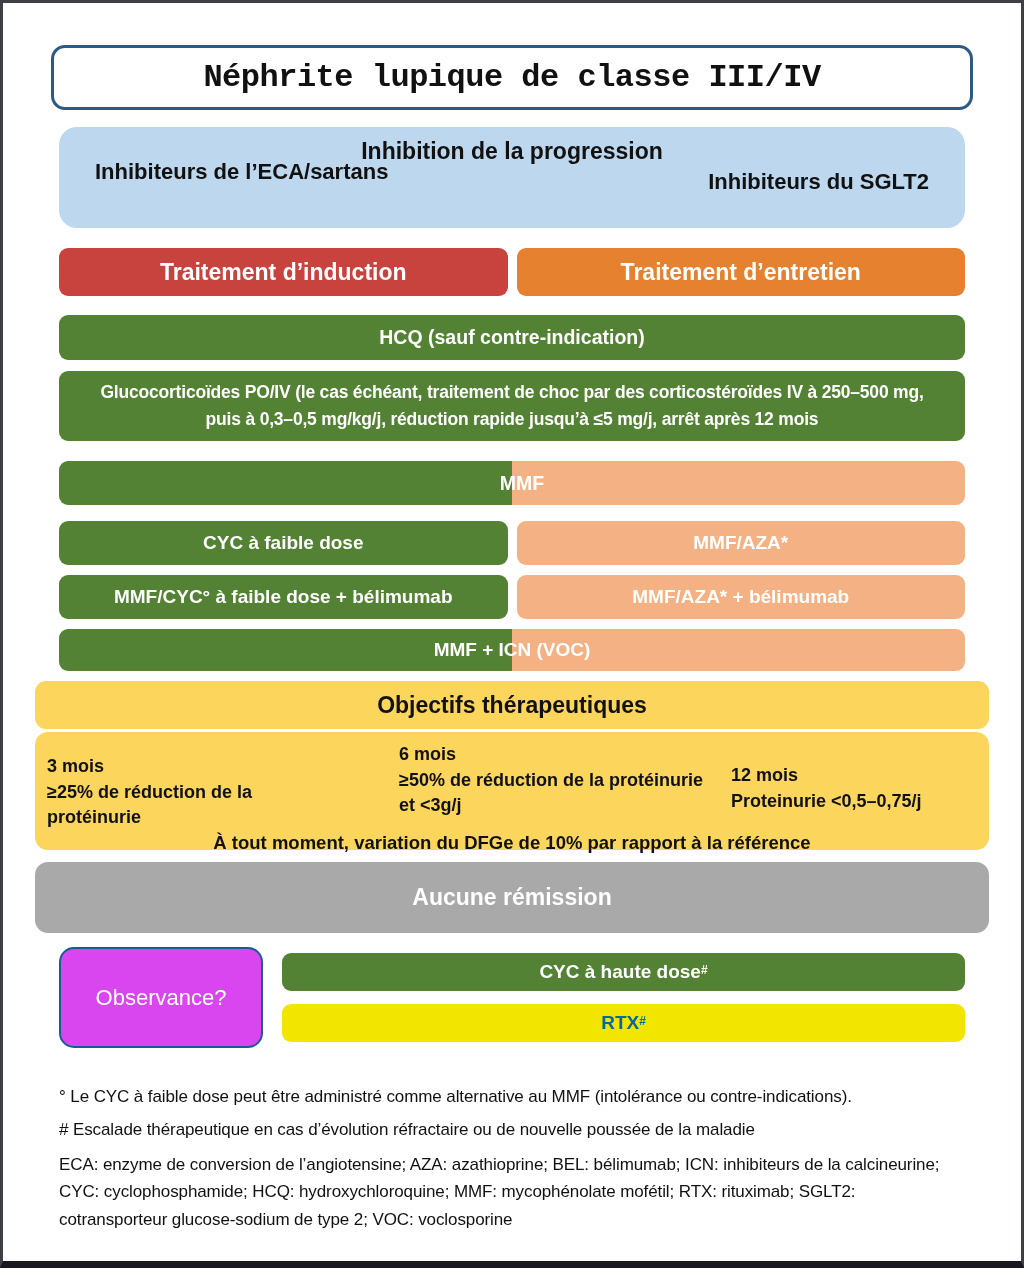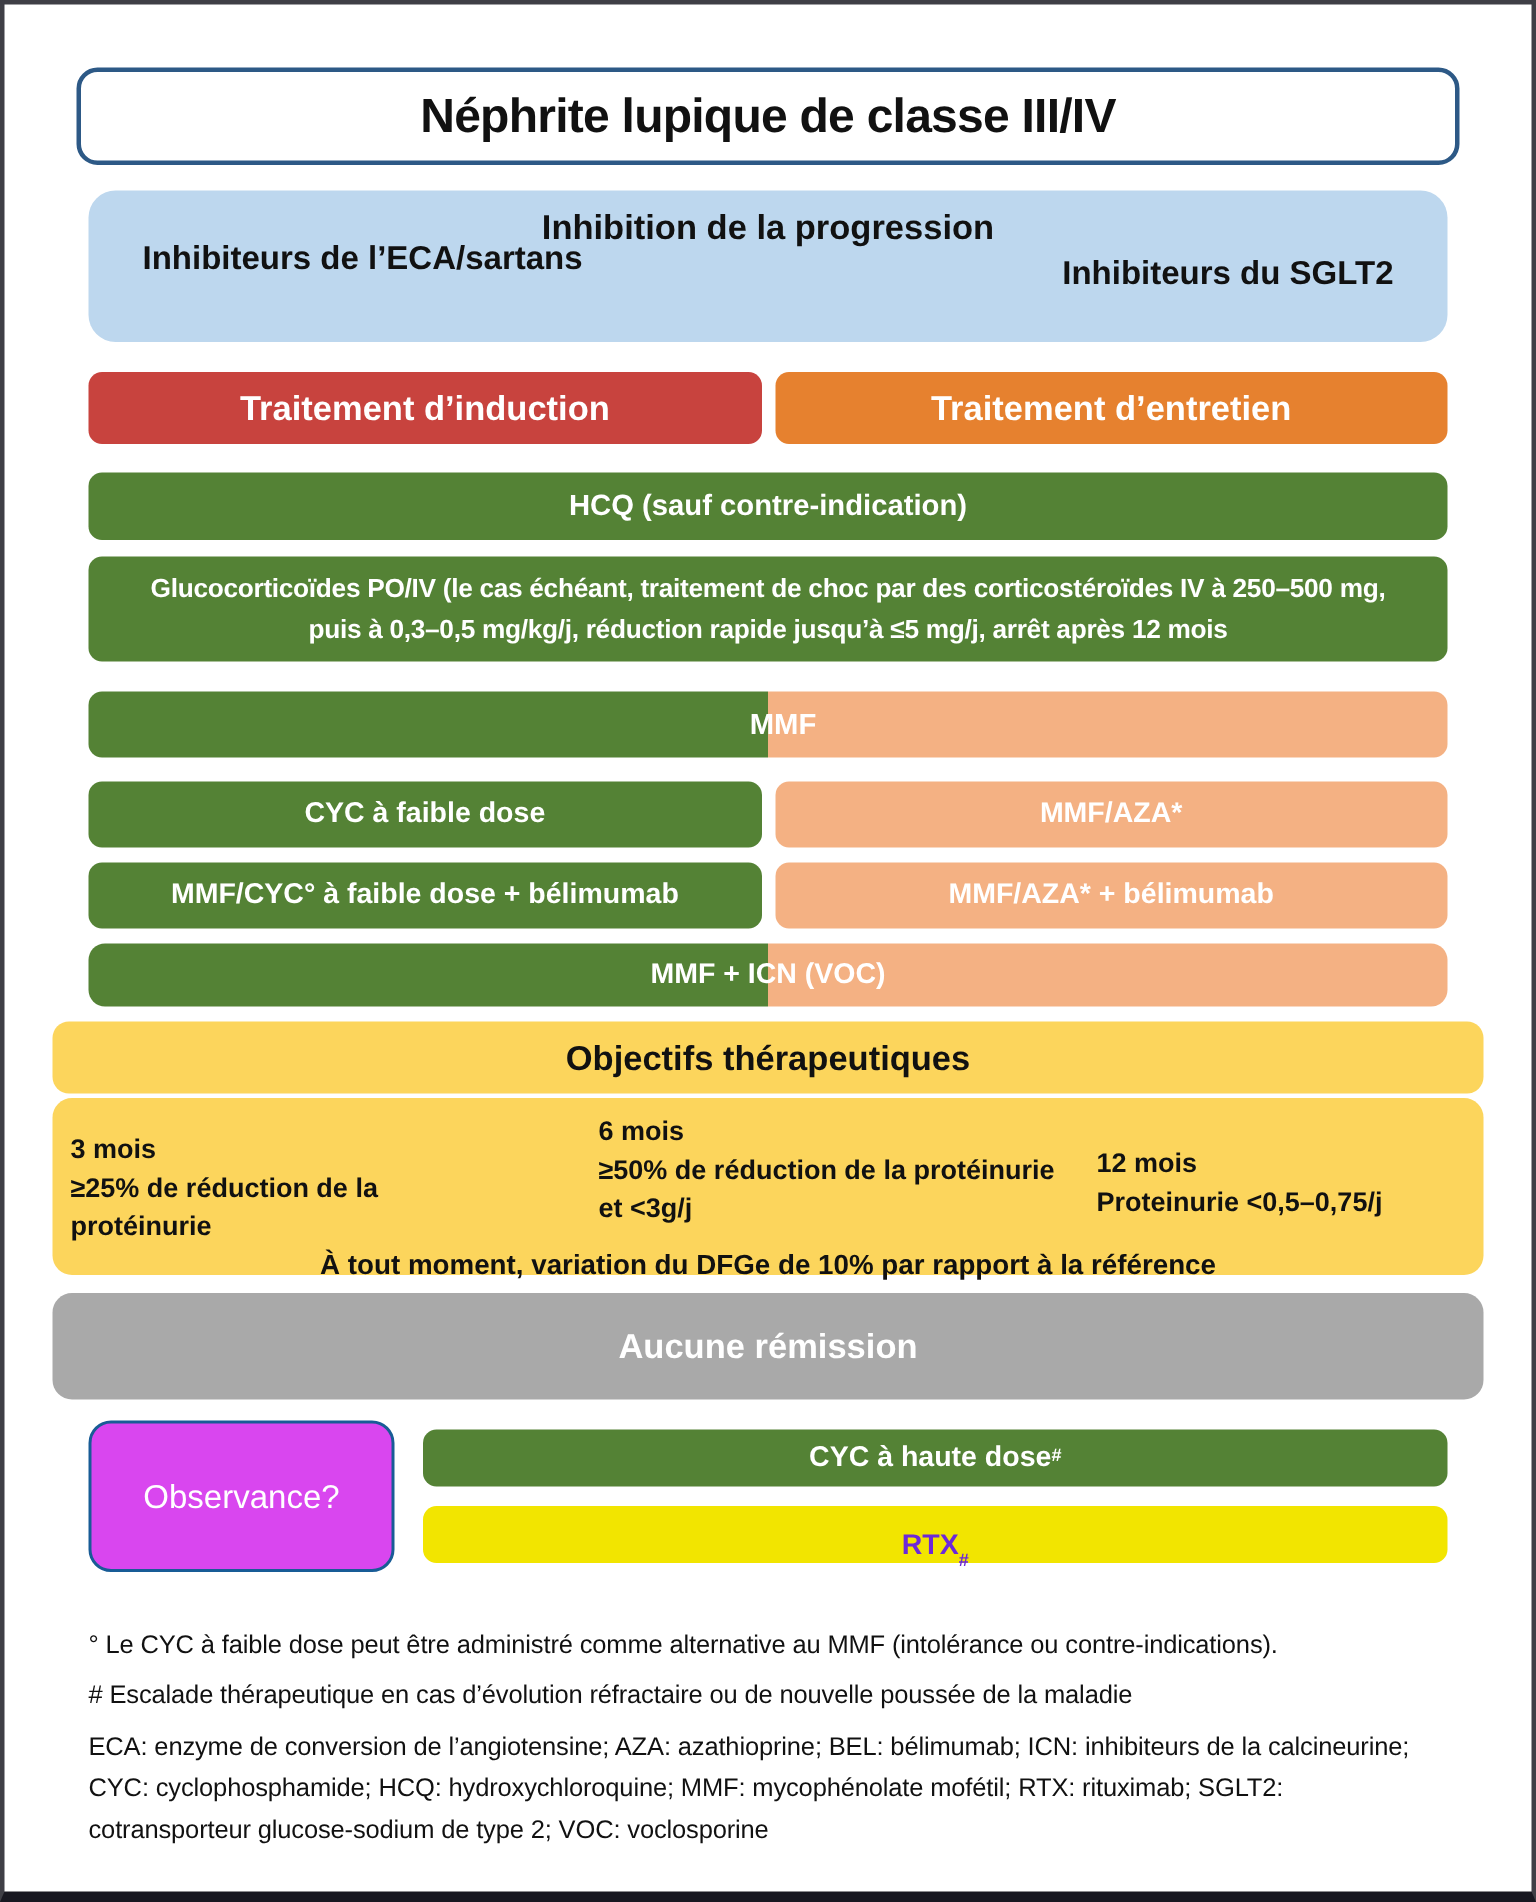--- a/index.html
+++ b/index.html
@@ -17,20 +17,21 @@
   
   .title-box {
     margin: 0 -8px 17px -8px;
     height: 59px;
     border: 3px solid #2d5986;
     border-radius: 14px;
     background: #ffffff;
     display: flex; align-items: center; justify-content: center;
     font-size: 32px; font-weight: bold; color: #111;
     letter-spacing: -0.5px;
+    font-family: Liberation Mono, monospace;
   }
   
   .prog-box {
     height: 101px;
     background: #bdd7ee;
     border-radius: 18px;
     margin-bottom: 20px;
     box-sizing: border-box;
     padding-top: 11px;
   }
@@ -58,21 +59,21 @@
   .bg-red    { background: #c8433e; }
   .bg-orange { background: #e6812f; }
   .bar-hcq   { height: 45px; margin-bottom: 11px; font-size: 19.5px; }
   .bar-gluco {
     height: 70px; margin-bottom: 20px; flex-direction: column;
     font-size: 17.5px; line-height: 1.55; letter-spacing: -0.2px; white-space: nowrap;
   }
   .bar-mmf   { height: 44px; margin-bottom: 16px; font-size: 19.5px; padding-left: 20px; }
   .treat-row { margin-bottom: 10px; }
   .treat-row > .bar { height: 44px; font-size: 19px; }
-  .bar-icn   { height: 42px; margin-bottom: 10px; font-size: 19px; border-radius: 11px; }
+  .bar-icn   { height: 42px; margin-bottom: 10px; font-size: 19px; }
   
   .obj-header {
     margin: 0 -24px 3px -24px;
     height: 48px;
     background: #fcd55c;
     border-radius: 11px;
     display: flex; align-items: center; justify-content: center;
     font-size: 23px; font-weight: bold; color: #111;
   }
   .obj-body {
@@ -109,21 +110,21 @@
     width: 204px; flex: none;
     background: #d946ef;
     border: 2px solid #185c96;
     border-radius: 15px;
     box-sizing: border-box;
     display: flex; align-items: center; justify-content: center;
     color: #fff; font-weight: normal; font-size: 22px;
   }
   .esc-col { flex: 1; display: flex; flex-direction: column; justify-content: center; gap: 13px; }
   .esc-col .bar { height: 38px; font-size: 19px; }
-  .bg-bright-yellow { background: #f2e500; color: #6d28d9; align-items: flex-end; }
+  .bg-bright-yellow { background: #f2e500; color: #0369a1; }
   sup.hash { font-size: 12px; line-height: 0; position: relative; top: -2px; }
   
   .footnotes { margin-top: 36px; color: #111; }
   .footnotes p {
     margin: 0 0 7px 0;
     font-size: 17px; line-height: 1.55; letter-spacing: -0.1px;
   }
   .footnotes p.abbrev { line-height: 1.62; padding-right: 6px; }
 </style>
 </head>

